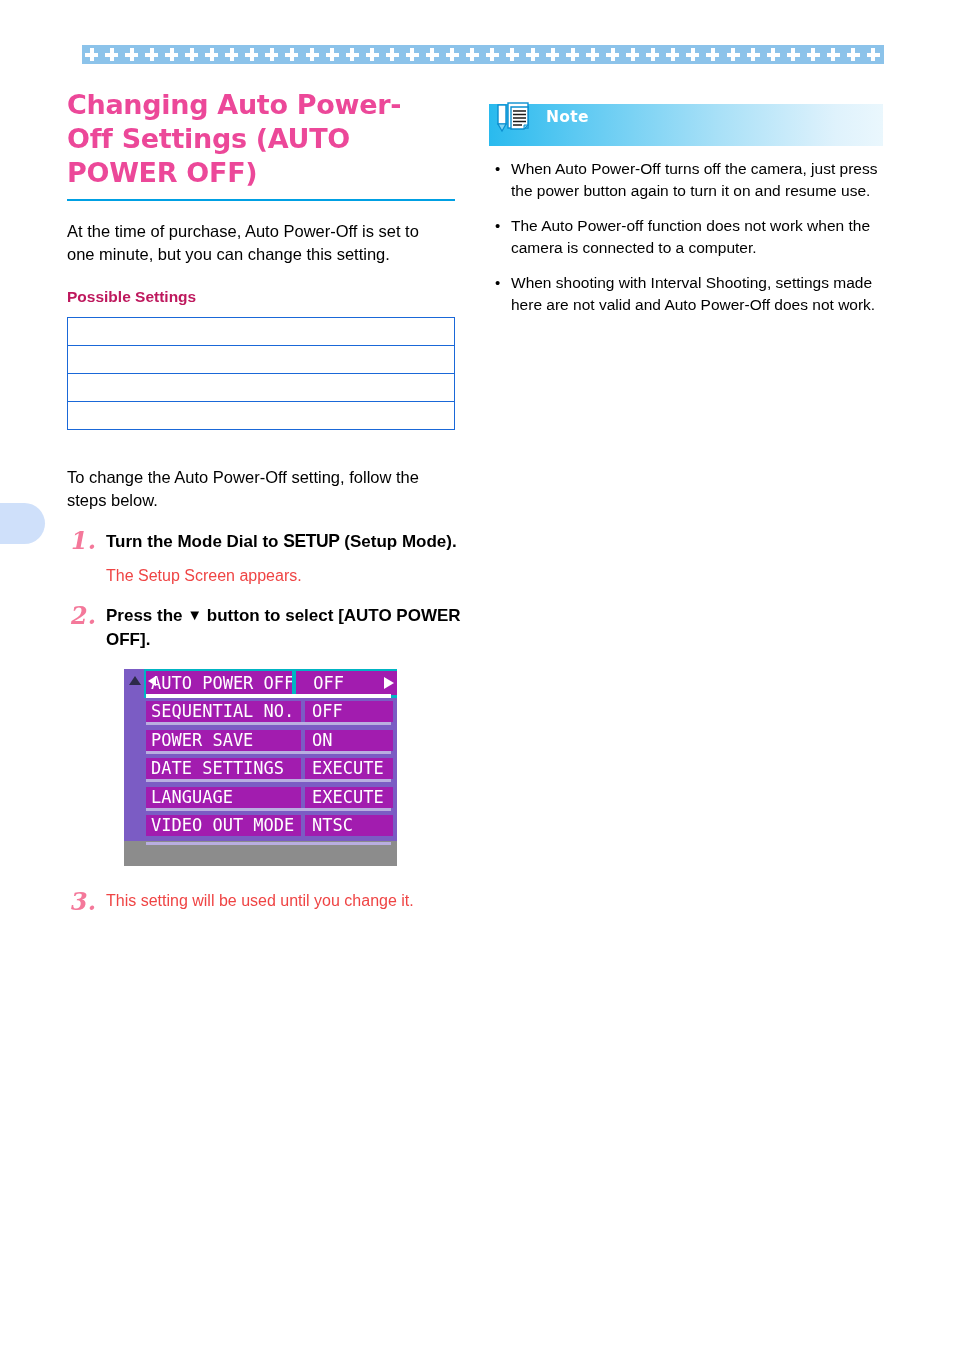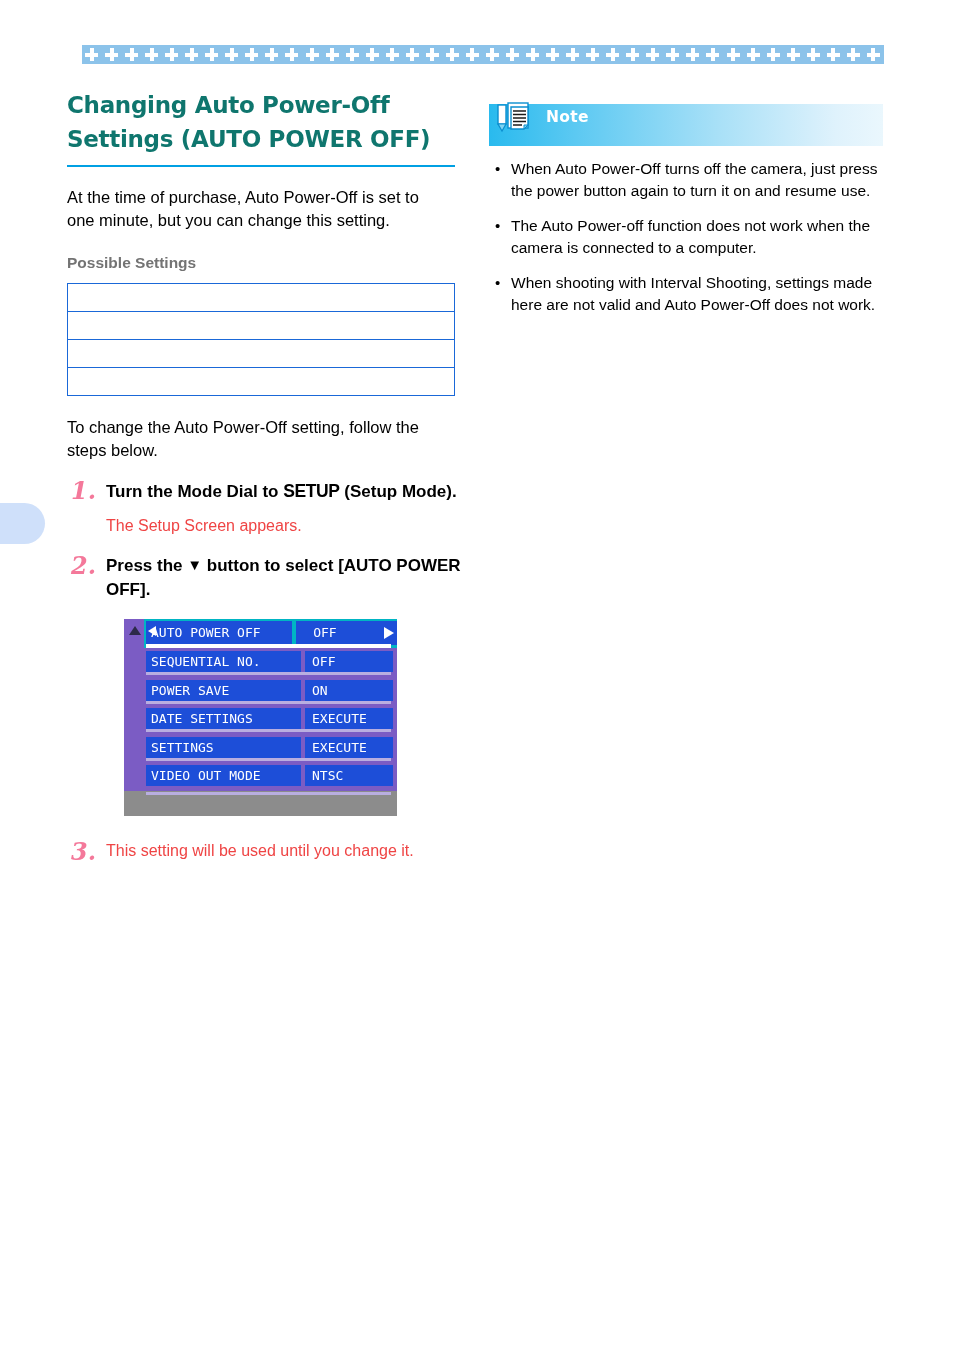--- a/index.html
+++ b/index.html
@@ -74,47 +74,47 @@
   }
 
   
   .left-col {
     position: absolute;
     left: 67px;
     top: 88px;
     width: 390px;
   }
   h1.page-title {
-    font-size: 23px;
+    font-size: 27px;
     line-height: 34px;
     font-weight: bold;
     letter-spacing: -0.3px;
     margin: 0;
-    color: #0f766e;
+    color: #ec4899;
     font-family: "DejaVu Sans", sans-serif;
     width: 370px;
   }
   .title-rule {
     margin-top: 9px;
     width: 388px;
     height: 2px;
     background: #00a0e3;
   }
   p.body-text {
     font-size: 16.5px;
     line-height: 23px;
     margin: 19px 0 0 0;
     color: #000000;
     width: 378px;
   }
   h2.sub-head {
     font-size: 15.5px;
     font-weight: bold;
     margin: 22px 0 4px 0;
-    color: #737373;
+    color: #be185d;
   }
 
   
   table.settings-table {
     margin-top: 11px;
     border-collapse: collapse;
     width: 388px;
     table-layout: fixed;
   }
   table.settings-table td {
@@ -212,24 +212,24 @@
   }
   .lcd-row {
     position: relative;
     height: 28.5px;
     display: flex;
     align-items: center;
     background: #7b5cc4;
   }
   .lcd-row .cell-label,
   .lcd-row .cell-value {
-    background: #1d4ed8;
+    background: #a21caf;
     color: #ffffff;
     font-family: "DejaVu Sans Mono", monospace;
-    font-size: 13px;
+    font-size: 17px;
     letter-spacing: 0px;
     height: 21px;
     line-height: 21px;
     box-sizing: border-box;
     white-space: nowrap;
     overflow: hidden;
   }
   .lcd-row .cell-label {
     width: 155px;
     padding-left: 5px;
@@ -424,21 +424,21 @@
       </tr>
       <tr>
         <td></td>
       </tr>
       <tr>
         <td></td>
       </tr>
     </tbody>
   </table>
 
-  <p class="body-text" style="margin-top:20px;">To change the Auto Power-Off setting, follow the steps below.</p>
+  <p class="body-text" style="margin-top:36px;">To change the Auto Power-Off setting, follow the steps below.</p>
 
   <div class="step">
     <span class="step-num">1.</span>
     <div class="step-head">
       <span>Turn the Mode Dial to </span><span class="setup-word">SETUP</span><span> (Setup Mode).</span>
     </div>
     <div class="step-body">The Setup Screen appears.</div>
   </div>
 
   <div class="step">
@@ -475,21 +475,21 @@
           <div class="divider"></div>
         </div>
 
         <div class="lcd-row">
           <div class="cell-label">DATE SETTINGS</div>
           <div class="cell-value">EXECUTE</div>
           <div class="divider"></div>
         </div>
 
         <div class="lcd-row">
-          <div class="cell-label">SETTINGS</div>
+          <div class="cell-label">LANGUAGE</div>
           <div class="cell-value">EXECUTE</div>
           <div class="divider"></div>
         </div>
 
         <div class="lcd-row">
           <div class="cell-label">VIDEO OUT MODE</div>
           <div class="cell-value">NTSC</div>
         </div>
 
       </div>

